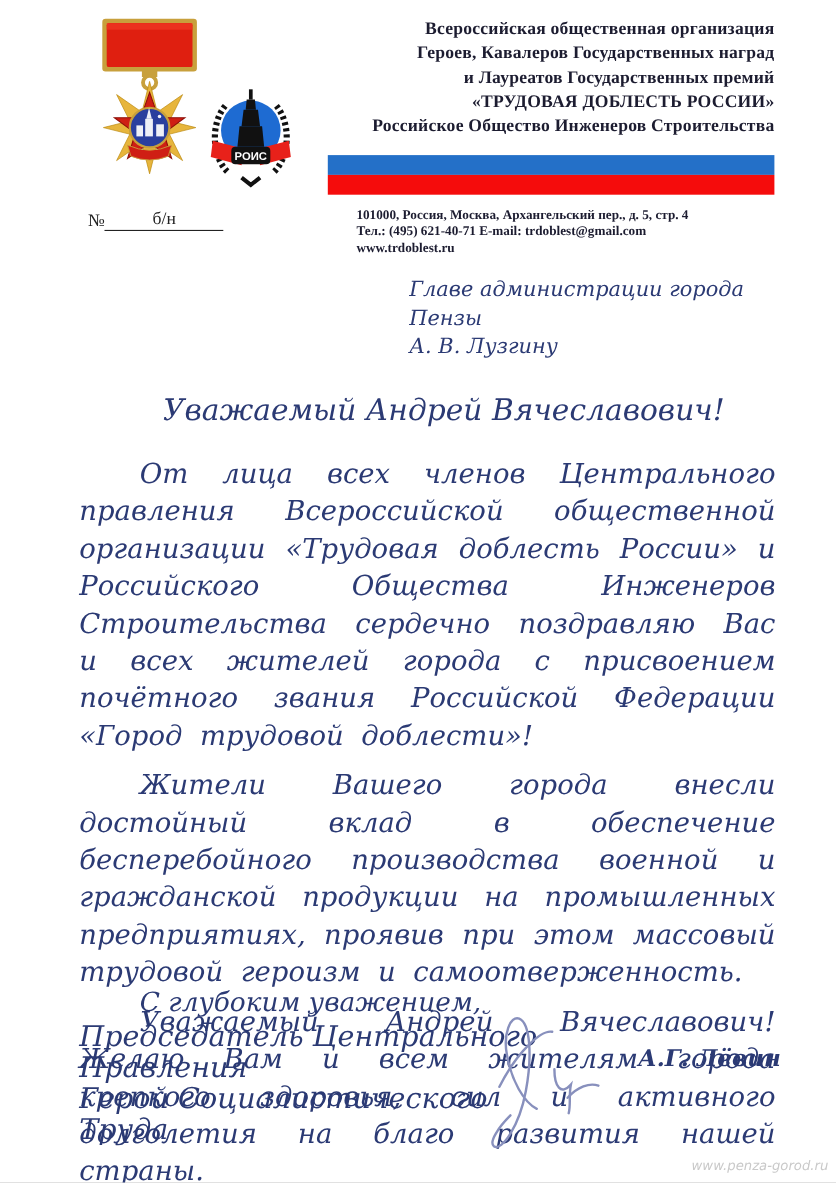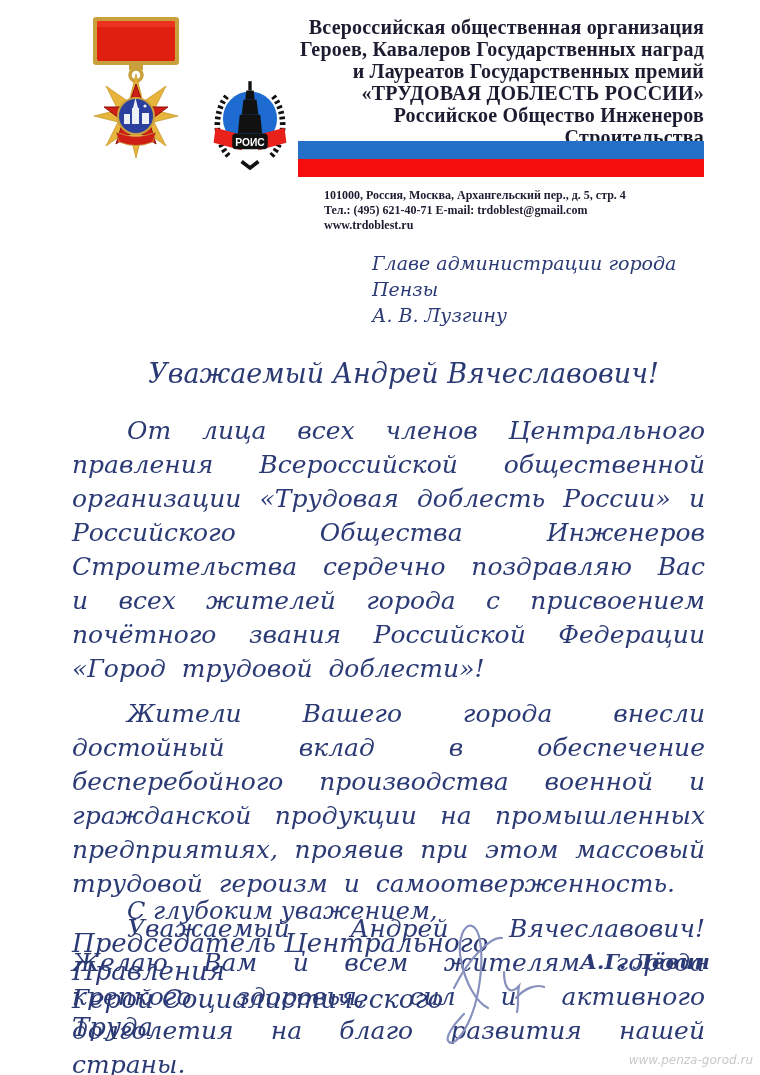--- a/index.html
+++ b/index.html
@@ -4,25 +4,25 @@
 <style>
   * { margin:0; padding:0; box-sizing:border-box; }
   body { background:#888; font-family:"Liberation Serif", serif; }
   .page {
     position:relative; width:760px; height:1075px; margin:0 auto;
     background:#ffffff; overflow:hidden;
   }
 
   
   .medal { position:absolute; left:85px; top:14px; width:112px; height:146px; }
-  .rois  { position:absolute; left:208px; top:78px; width:84px;  height:96px; }
+  .rois  { position:absolute; left:186px; top:78px; width:84px;  height:96px; }
 
   .org-header {
     position:absolute; top:16px; right:56px; width:420px;
-    text-align:right; font-weight:bold; font-size:20px; line-height:22px;
+    text-align:right; font-weight:bold; font-size:16px; line-height:22px;
     color:#1c1c30; letter-spacing:0.2px;
   }
 
   .flag { position:absolute; left:298px; top:141px; width:406px; }
   .flag .stripe { width:100%; height:18px; }
 
   .reference {
     position:absolute; left:80px; top:190px; width:260px;
     font-size:16px; color:#222;
   }
@@ -155,20 +155,23 @@
     <div>«ТРУДОВАЯ ДОБЛЕСТЬ РОССИИ»</div>
     <div>Российское Общество Инженеров Строительства</div>
   </div>
 
   <div class="flag">
     <div class="stripe" style="background-color: rgb(36, 112, 200);"></div>
     <div class="stripe" style="background-color: rgb(245, 12, 12);"></div>
   </div>
 
   <div class="reference">
+    <div class="row">
+      <span>№</span><span class="uline u-num">б/н</span>
+    </div>
   </div>
 
   <div class="contact">
     <div>101000, Россия, Москва, Архангельский пер., д. 5, стр. 4</div>
     <div>Тел.: (495) 621-40-71 E-mail: trdoblest@gmail.com</div>
     <div>www.trdoblest.ru</div>
   </div>
 
   <div class="recipient script">
     <div>Главе администрации города Пензы</div>

